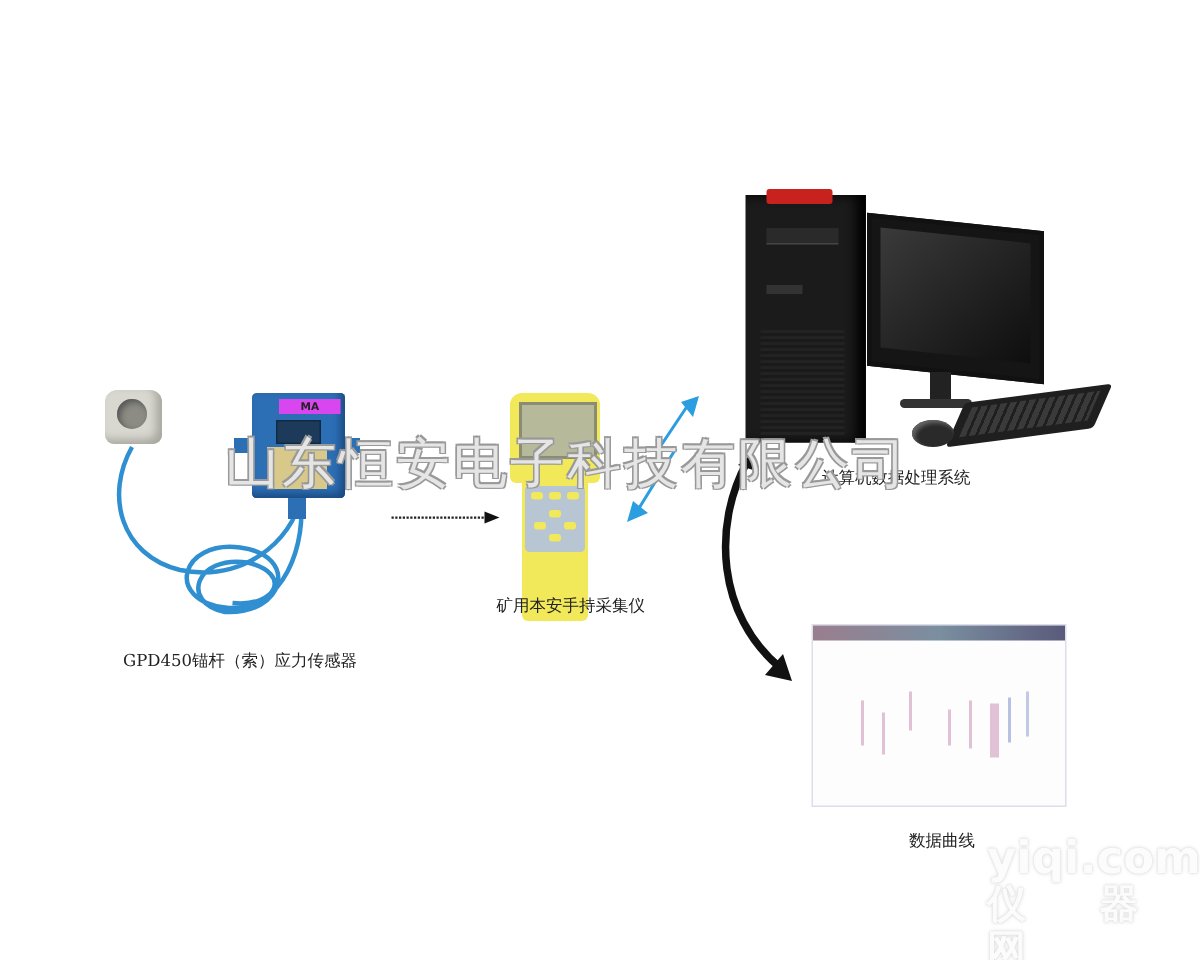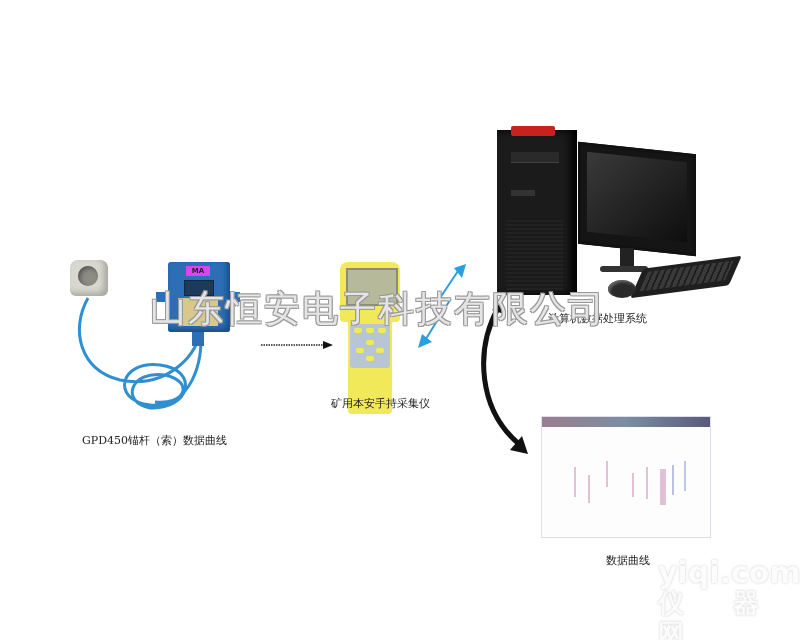--- a/index.html
+++ b/index.html
@@ -11,21 +11,21 @@
     .abs { position: absolute; }
     .caption { font-size: 11px; color: #222; white-space: nowrap; }
 
     
     .probe { left: 68px; top: 258px; width: 42px; height: 42px; }
     .probe-body { position:absolute; left:2px; top:2px; width:38px; height:36px; background:#d8d8d0; border-radius:8px 8px 6px 6px; box-shadow: inset -4px -3px 6px #a8a8a0; }
     .probe-hole { position:absolute; left:10px; top:8px; width:20px; height:20px; background:#8c8c84; border-radius:50%; box-shadow: inset 2px 2px 4px #555; }
 
     
     .jbox { left: 168px; top: 262px; width: 62px; height: 70px; background: #2d6fb5; border-radius: 3px; box-shadow: inset -3px -3px 6px #1a4a80; }
-    .jbox .ma { position:absolute; left:18px; top:4px; width:24px; height:10px; background:#d946ef; font: bold 7px "DejaVu Sans", sans-serif; color:#222; text-align:center; line-height:10px; }
+    .jbox .ma { position:absolute; left:18px; top:4px; width:41px; height:10px; background:#d946ef; font: bold 7px "DejaVu Sans", sans-serif; color:#222; text-align:center; line-height:10px; }
     .jbox .lcd { position:absolute; left:16px; top:18px; width:28px; height:14px; background:#1e3a5a; border:1px solid #0f2a45; }
     .jbox .label { position:absolute; left:10px; top:36px; width:40px; height:28px; background:#d8c88a; }
     .jbox .pipe-l { position:absolute; left:-12px; top:30px; width:12px; height:10px; background:#2d6fb5; }
     .jbox .pipe-r { position:absolute; right:-10px; top:30px; width:10px; height:10px; background:#2d6fb5; }
     .jbox .pipe-b { position:absolute; left:24px; bottom:-14px; width:12px; height:14px; background:#2d6fb5; }
 
     
     .handheld { left: 340px; top: 262px; width: 60px; height: 152px; }
     .hh-top { position:absolute; left:0; top:0; width:60px; height:60px; background:#f1e85a; border-radius:8px 8px 4px 4px; }
     .hh-screen { position:absolute; left:6px; top:6px; width:48px; height:34px; background:#b6b99a; border:2px solid #8a8d74; }
@@ -71,21 +71,21 @@
 </svg>
 
 <div class="abs jbox">
   <div class="ma">MA</div>
   <div class="lcd"></div>
   <div class="label"></div>
   <div class="pipe-l"></div>
   <div class="pipe-r"></div>
   <div class="pipe-b"></div>
 </div>
-<div class="abs caption" style="left:82px;top:433px">GPD450锚杆（索）数据曲线</div>
+<div class="abs caption" style="left:82px;top:433px">GPD450锚杆（索）应力传感器</div>
 
 <svg class="abs" style="left:255px;top:338px" width="80" height="14">
   <line x1="6" y1="7" x2="70" y2="7" stroke="#222" stroke-width="1.5" stroke-dasharray="1.5 1"></line>
   <polygon points="68,3 78,7 68,11" fill="#111"></polygon>
 </svg>
 
 <div class="abs handheld">
   <div class="hh-top"></div>
   <div class="hh-screen"></div>
   <div class="hh-grip"></div>

